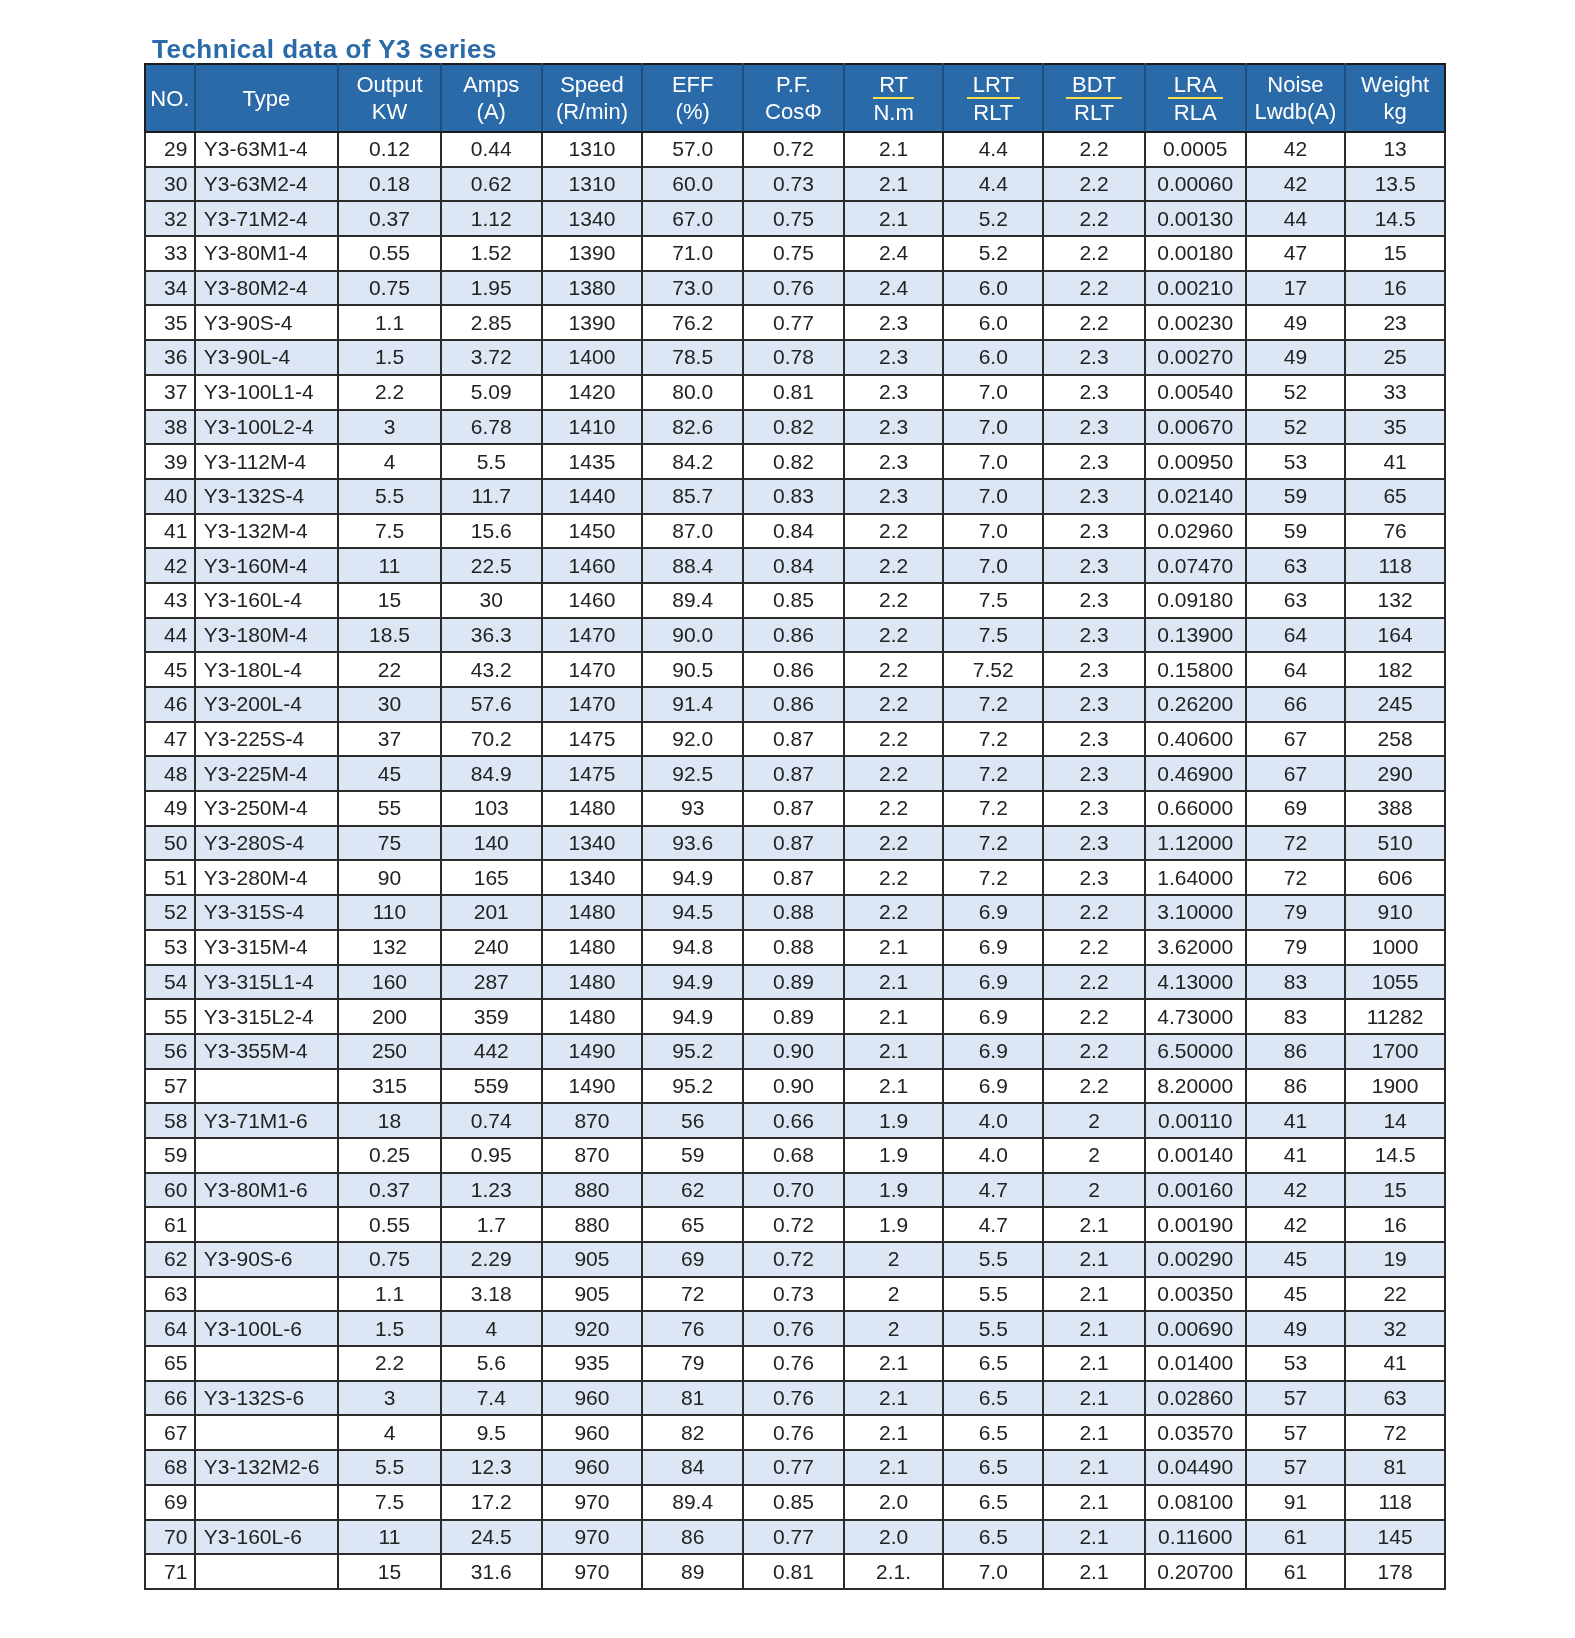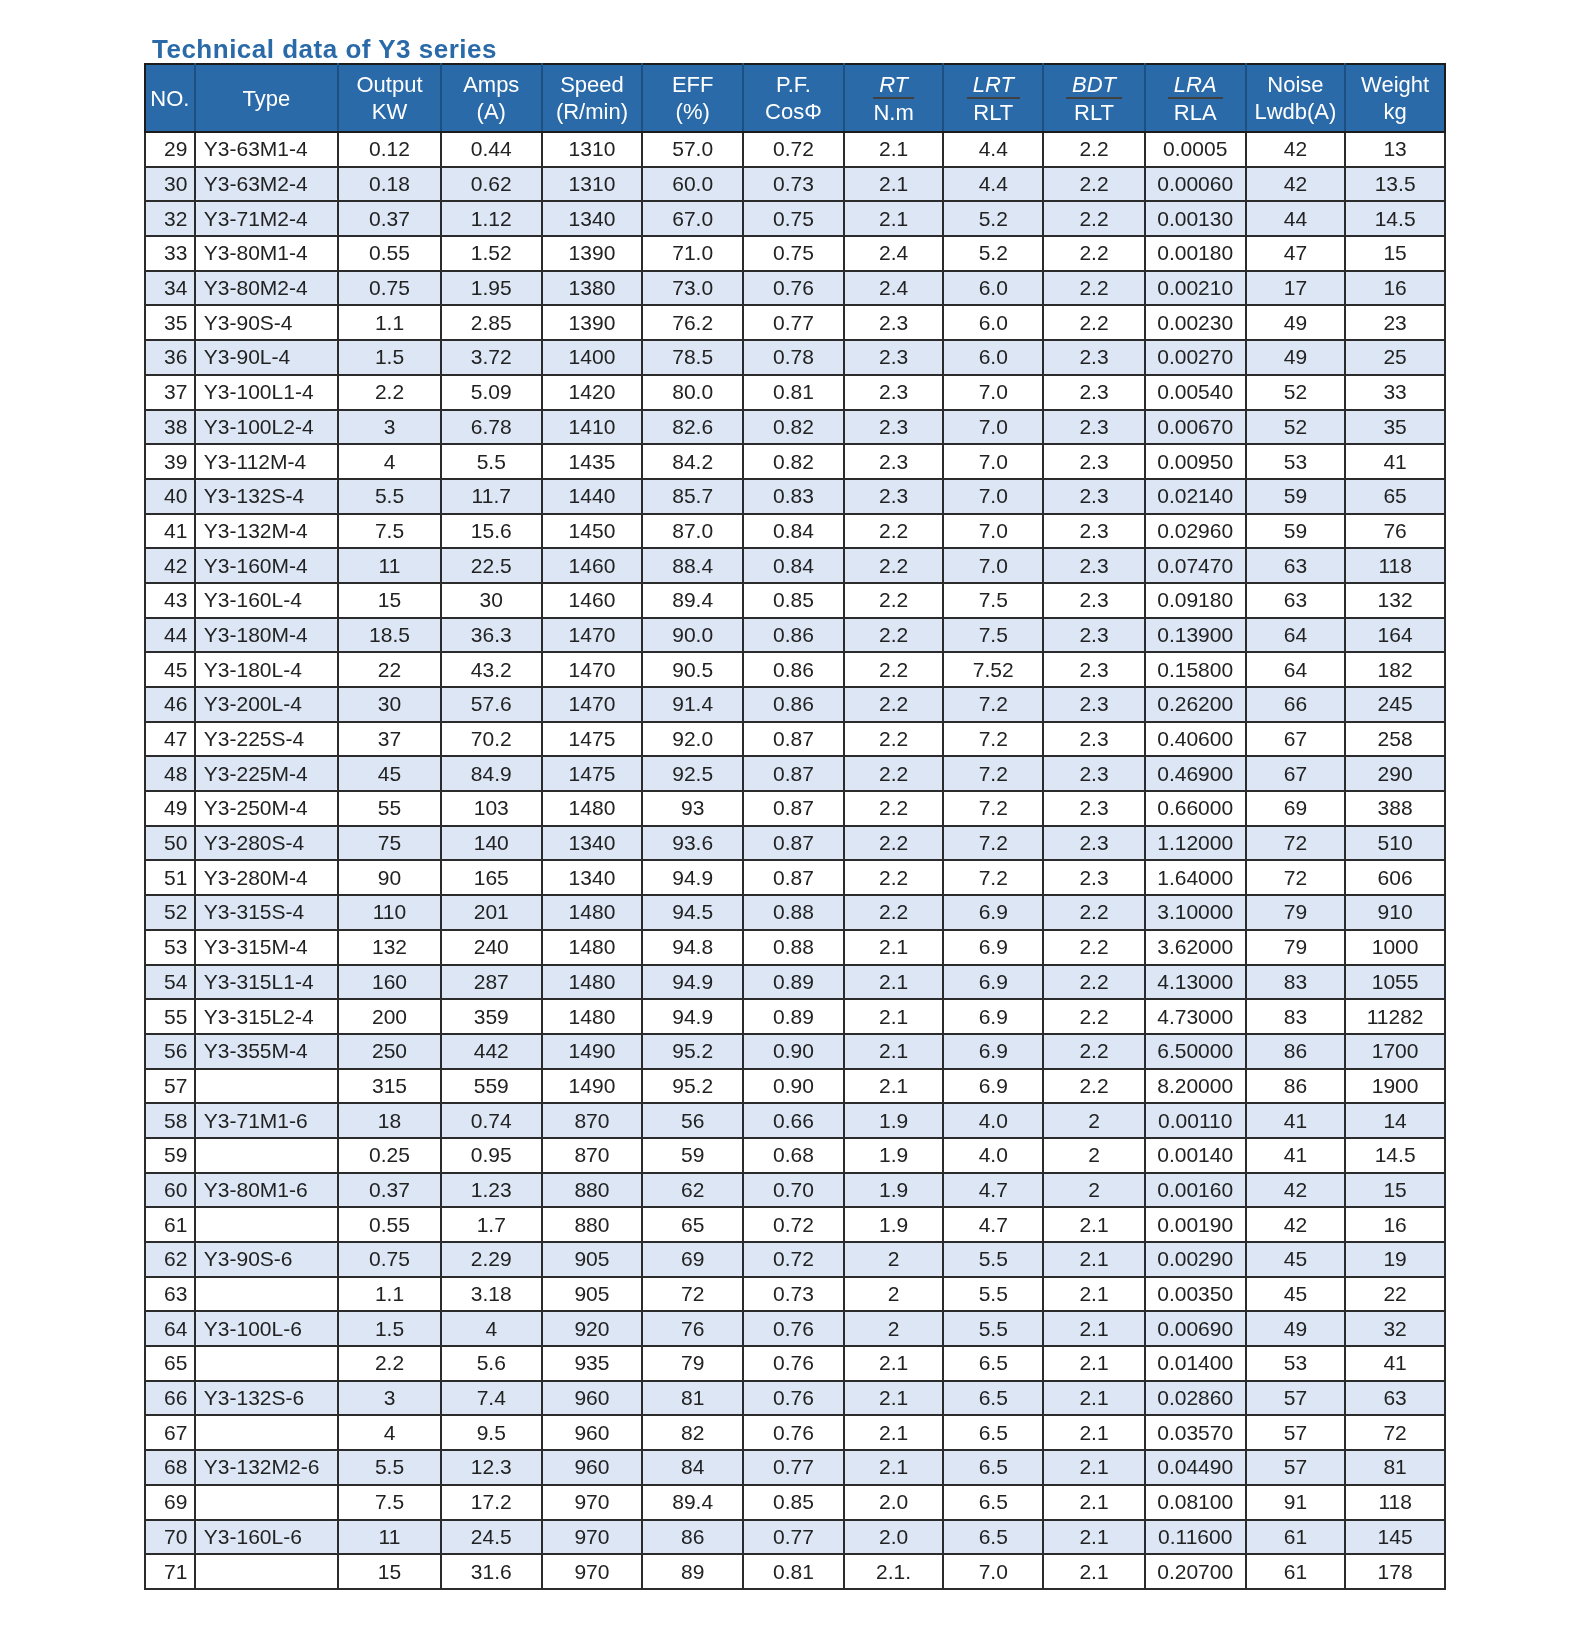--- a/index.html
+++ b/index.html
@@ -46,39 +46,38 @@
     border: 2px solid #1c1c1c;
     border-left-color: #1d4f80;
     border-right-color: #1d4f80;
     text-align: center;
     vertical-align: middle;
   }
   .spec-table th:first-child { border-left-color: #1c1c1c; }
   .spec-table th:last-child { border-right-color: #1c1c1c; }
   .spec-table th .frac-top {
     display: inline-block;
-    border-bottom: 2px solid #404040;
+    border-bottom: 2px solid #fde047;
     padding: 0 6px;
     line-height: 24px;
-    font-style: italic;
   }
   .spec-table th .line {
     display: block;
   }
   .spec-table td {
     height: 32.7px;
     padding: 0 4px;
     border: 2px solid #2b2b2b;
     text-align: center;
     vertical-align: middle;
     white-space: nowrap;
     color: #222222;
   }
   .spec-table td.col-no { padding: 0 18px; }
-  .spec-table td.col-type { text-align: left; padding-left: 8px; border-radius: 6px; }
+  .spec-table td.col-type { text-align: left; padding-left: 8px; }
   .spec-table tr.alt td { background: #dce6f4; }
   .spec-table tr.plain td { background: #ffffff; }
 </style>
 </head>
 <body>
 
 <h1 class="page-title">Technical data of Y3 series</h1>
 
 <table class="spec-table">
   <colgroup>

